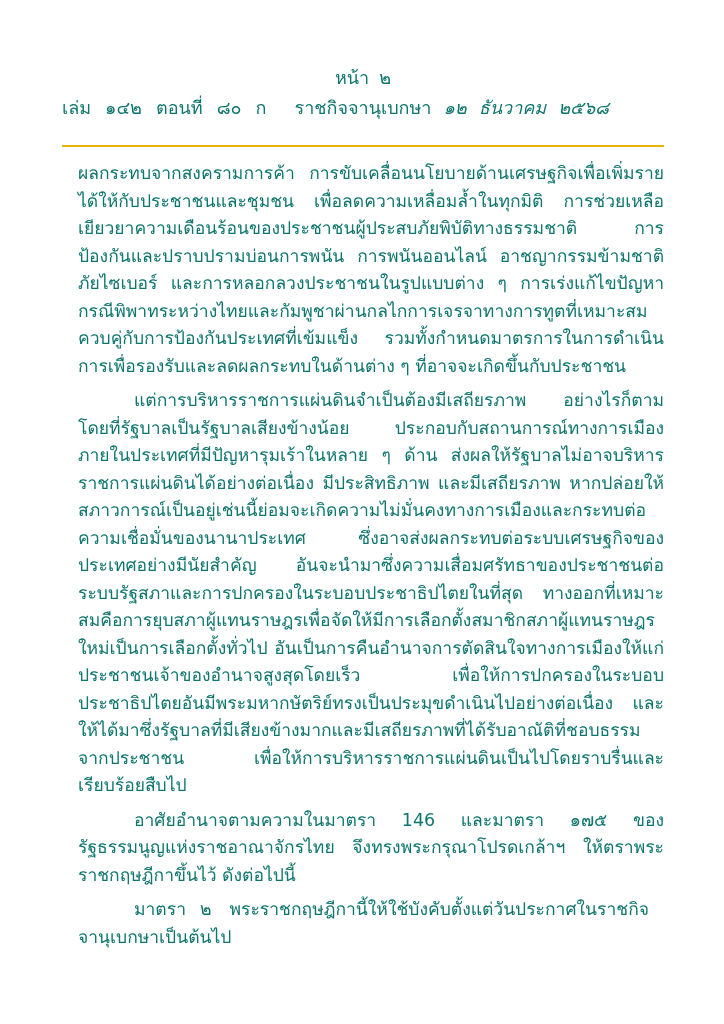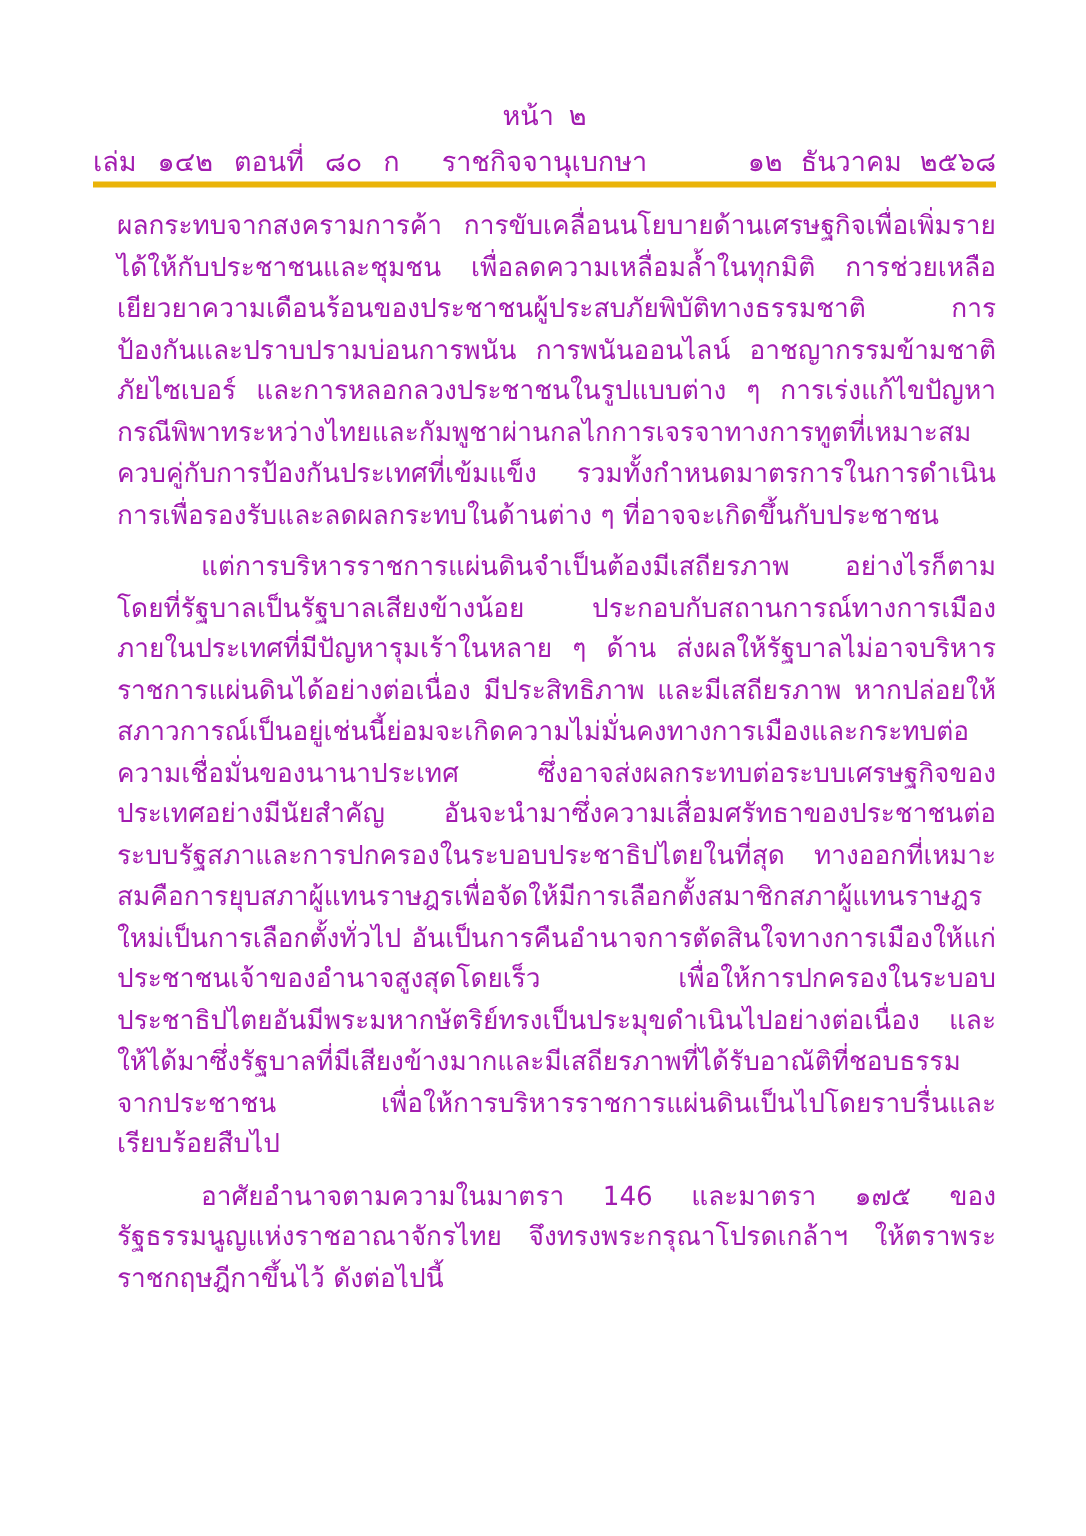--- a/index.html
+++ b/index.html
@@ -6,44 +6,44 @@
     margin: 0;
     padding: 0;
     background: #e8e8e8;
   }
   .page {
     position: relative;
     width: 724px;
     height: 1024px;
     margin: 0 auto;
     background: #ffffff;
-    color: #a21caf;
+    color: #0f766e;
     font-family: "DejaVu Sans", sans-serif;
     box-sizing: border-box;
     padding: 66px 60px 0 62px;
     overflow: hidden;
   }
   .hdr-page {
     text-align: center;
     font-size: 18px;
     line-height: 24px;
   }
   .hdr-page .gap { display: inline-block; width: 10px; }
   .hdr-meta {
     display: flex;
     align-items: baseline;
     font-size: 18px;
     line-height: 24px;
     margin-top: 6px;
-    padding-bottom: 0;
-    border-bottom: 4px solid #eab308;
+    padding-bottom: 25px;
+    border-bottom: 2px solid #eab308;
   }
   .hdr-meta .left  { flex: 1 1 0; text-align: left;  white-space: nowrap; }
-  .hdr-meta .mid   { flex: 0 0 auto; text-align: left; font-family: Liberation Serif, serif; }
-  .hdr-meta .right { flex: 1 1 0; text-align: right; white-space: nowrap; }
+  .hdr-meta .mid   { flex: 0 0 auto; text-align: left; }
+  .hdr-meta .right { flex: 1 1 0; text-align: left; white-space: nowrap; font-style: italic; }
   .hdr-meta .left span  { margin-right: 14px; }
   .hdr-meta .left span:last-child { margin-right: 0; }
   .hdr-meta .right span { margin-left: 12px; }
   .body-text {
     margin-top: 13px;
     font-size: 17.5px;
     line-height: 27.5px;
     text-align: justify;
     margin-left: 16px;
   }
@@ -84,17 +84,20 @@
 
   <div class="body-text">
 
     <p class="para">ผลกระทบจากสงครามการค้า การขับเคลื่อนนโยบายด้านเศรษฐกิจเพื่อเพิ่มรายได้ให้กับประชาชนและชุมชน เพื่อลดความเหลื่อมล้ำในทุกมิติ การช่วยเหลือเยียวยาความเดือนร้อนของประชาชนผู้ประสบภัยพิบัติทางธรรมชาติ การป้องกันและปราบปรามบ่อนการพนัน การพนันออนไลน์ อาชญากรรมข้ามชาติ ภัยไซเบอร์ และการหลอกลวงประชาชนในรูปแบบต่าง ๆ การเร่งแก้ไขปัญหากรณีพิพาทระหว่างไทยและกัมพูชาผ่านกลไกการเจรจาทางการทูตที่เหมาะสมควบคู่กับการป้องกันประเทศที่เข้มแข็ง รวมทั้งกำหนดมาตรการในการดำเนินการเพื่อรองรับและลดผลกระทบในด้านต่าง ๆ ที่อาจจะเกิดขึ้นกับประชาชน</p>
 
     <p class="para indent">แต่การบริหารราชการแผ่นดินจำเป็นต้องมีเสถียรภาพ อย่างไรก็ตาม โดยที่รัฐบาลเป็นรัฐบาลเสียงข้างน้อย ประกอบกับสถานการณ์ทางการเมืองภายในประเทศที่มีปัญหารุมเร้าในหลาย ๆ ด้าน ส่งผลให้รัฐบาลไม่อาจบริหารราชการแผ่นดินได้อย่างต่อเนื่อง มีประสิทธิภาพ และมีเสถียรภาพ หากปล่อยให้สภาวการณ์เป็นอยู่เช่นนี้ย่อมจะเกิดความไม่มั่นคงทางการเมืองและกระทบต่อความเชื่อมั่นของนานาประเทศ ซึ่งอาจส่งผลกระทบต่อระบบเศรษฐกิจของประเทศอย่างมีนัยสำคัญ อันจะนำมาซึ่งความเสื่อมศรัทธาของประชาชนต่อระบบรัฐสภาและการปกครองในระบอบประชาธิปไตยในที่สุด ทางออกที่เหมาะสมคือการยุบสภาผู้แทนราษฎรเพื่อจัดให้มีการเลือกตั้งสมาชิกสภาผู้แทนราษฎรใหม่เป็นการเลือกตั้งทั่วไป อันเป็นการคืนอำนาจการตัดสินใจทางการเมืองให้แก่ประชาชนเจ้าของอำนาจสูงสุดโดยเร็ว เพื่อให้การปกครองในระบอบประชาธิปไตยอันมีพระมหากษัตริย์ทรงเป็นประมุขดำเนินไปอย่างต่อเนื่อง และให้ได้มาซึ่งรัฐบาลที่มีเสียงข้างมากและมีเสถียรภาพที่ได้รับอาณัติที่ชอบธรรมจากประชาชน เพื่อให้การบริหารราชการแผ่นดินเป็นไปโดยราบรื่นและเรียบร้อยสืบไป</p>
 
     <p class="para indent">อาศัยอำนาจตามความในมาตรา 146 และมาตรา ๑๗๕ ของรัฐธรรมนูญแห่งราชอาณาจักรไทย จึงทรงพระกรุณาโปรดเกล้าฯ ให้ตราพระราชกฤษฎีกาขึ้นไว้ ดังต่อไปนี้</p>
 
 
+    <p class="para indent article">
+      <span class="art-label">มาตรา</span><span class="art-num">๒</span><span>พระราชกฤษฎีกานี้ให้ใช้บังคับตั้งแต่วันประกาศในราชกิจจานุเบกษาเป็นต้นไป</span>
+    </p>
 
 
   </div>
 
 </div>
 
 </body></html>

